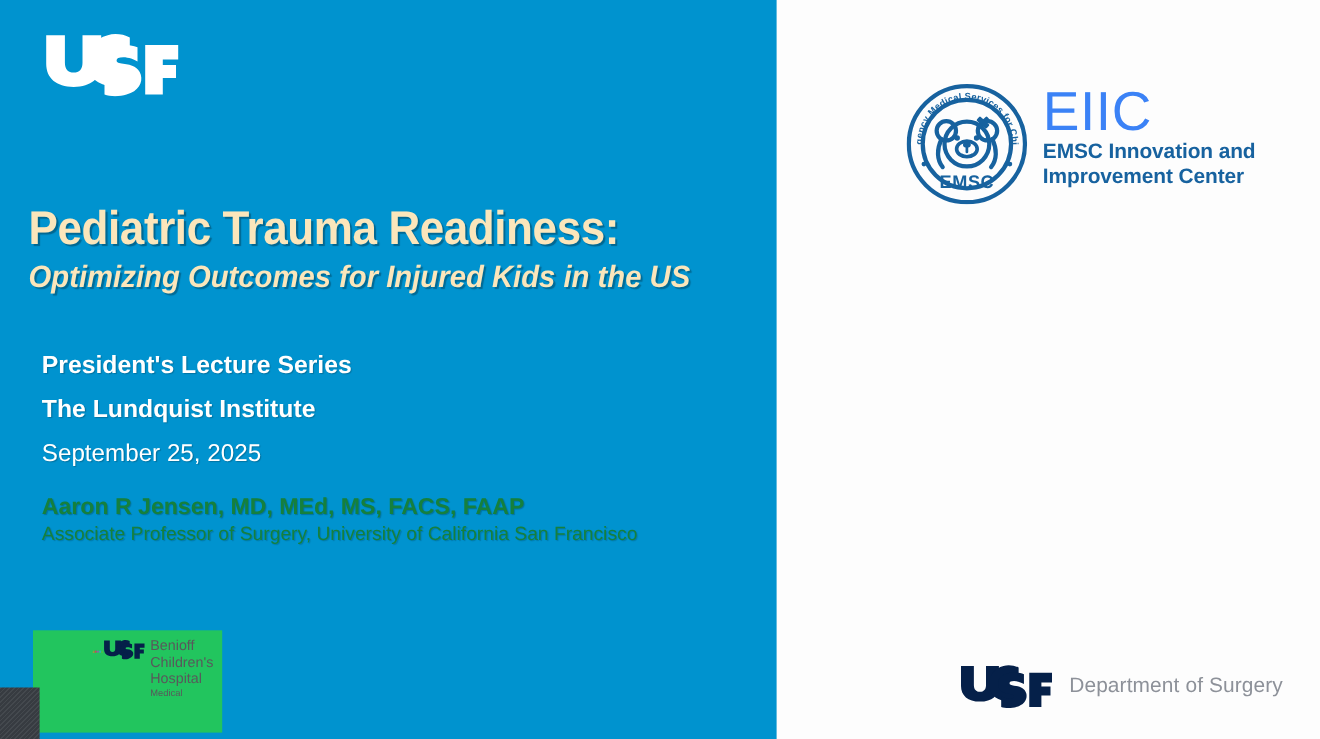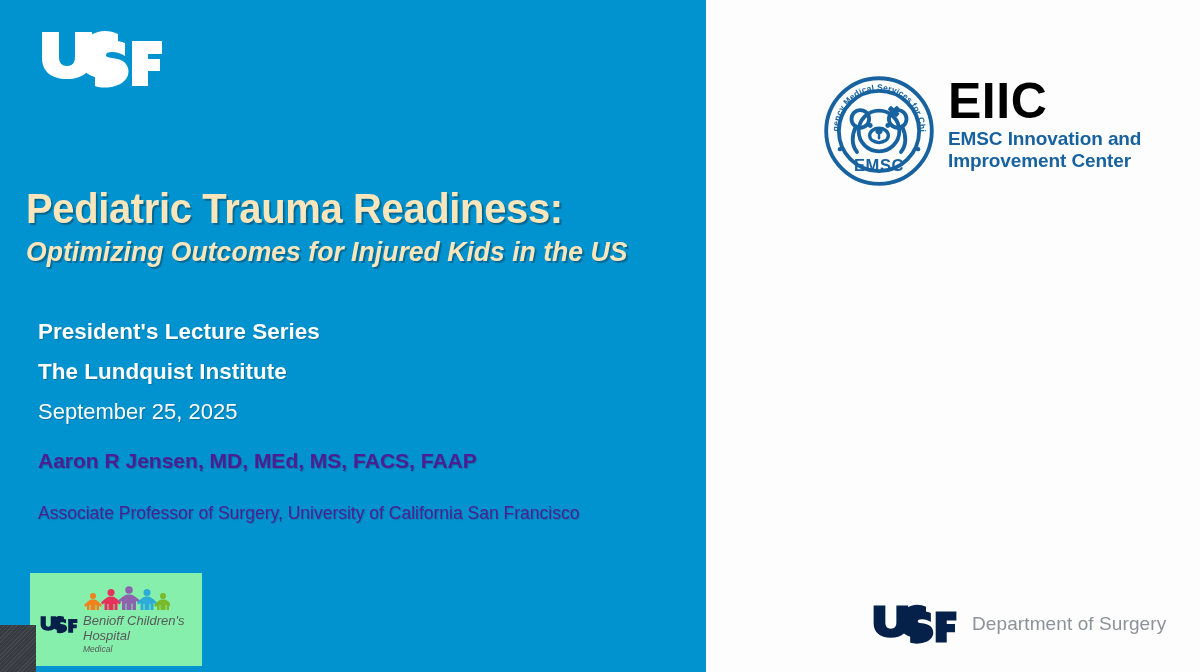--- a/index.html
+++ b/index.html
@@ -98,81 +98,79 @@
     white-space: nowrap;
   }
   .event-line.bold { font-weight: 700; }
   .event-line.regular { font-weight: 400; font-size: 22px; }
 
   
   #speaker-block {
     position: absolute;
     left: 38px;
     top: 448px;
-    color: #4c1d95;
+    color: #15803d;
   }
   #speaker-name {
     font-size: 21px;
     font-weight: 700;
     line-height: 26px;
     text-shadow: 1px 1px 1px rgba(0,0,0,0.22);
     white-space: nowrap;
   }
   .speaker-affil {
     font-size: 17.5px;
     font-weight: 400;
     line-height: 22px;
     white-space: nowrap;
     text-shadow: 1px 1px 1px rgba(0,0,0,0.18);
-    margin-top: 28px;
   }
 
   
   #eiic-logo {
     position: absolute;
     left: 824px;
     top: 76px;
     display: flex;
     align-items: flex-start;
     gap: 14px;
   }
   #eiic-wordmark {
     padding-top: 2px;
   }
   #eiic-abbrev {
-    color: #000000;
+    color: #3b82f6;
     font-size: 50px;
-    font-weight: 700;
+    font-weight: 400;
     line-height: 0.92;
     letter-spacing: 0.5px;
   }
   #eiic-fullname {
     color: #17629f;
     font-size: 19px;
     font-weight: 700;
     line-height: 1.16;
     margin-top: 4px;
     letter-spacing: -0.1px;
     white-space: pre-line;
   }
 
   
   #benioff-card {
     position: absolute;
     left: 30px;
     top: 573px;
     width: 172px;
     height: 93px;
-    background: #86efac;
-    display: flex;
-    flex-direction: column;
+    background: #22c55e;
+    display: flex;
+    flex-direction: row;
     justify-content: center;
     box-sizing: border-box;
     padding: 6px 8px 6px 10px;
-    font-style: italic;
   }
   #benioff-figures {
     margin: 0 auto 2px 44px;
   }
   #benioff-row {
     display: flex;
     align-items: flex-start;
     gap: 5px;
   }
   #benioff-ucsf { flex: 0 0 auto; padding-top: 2px; }

